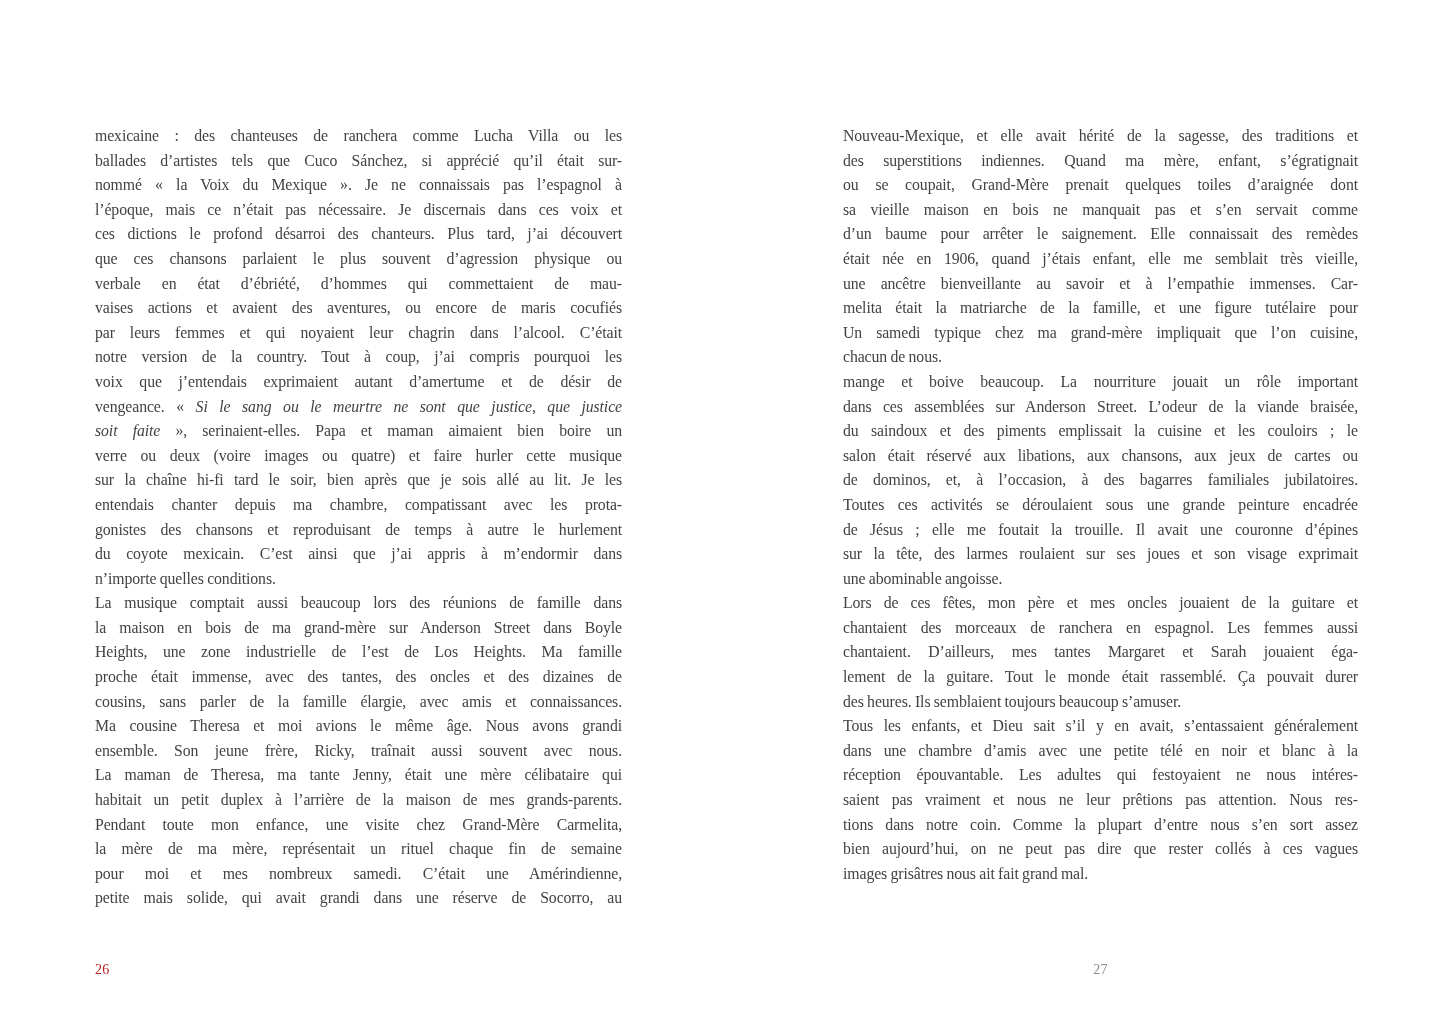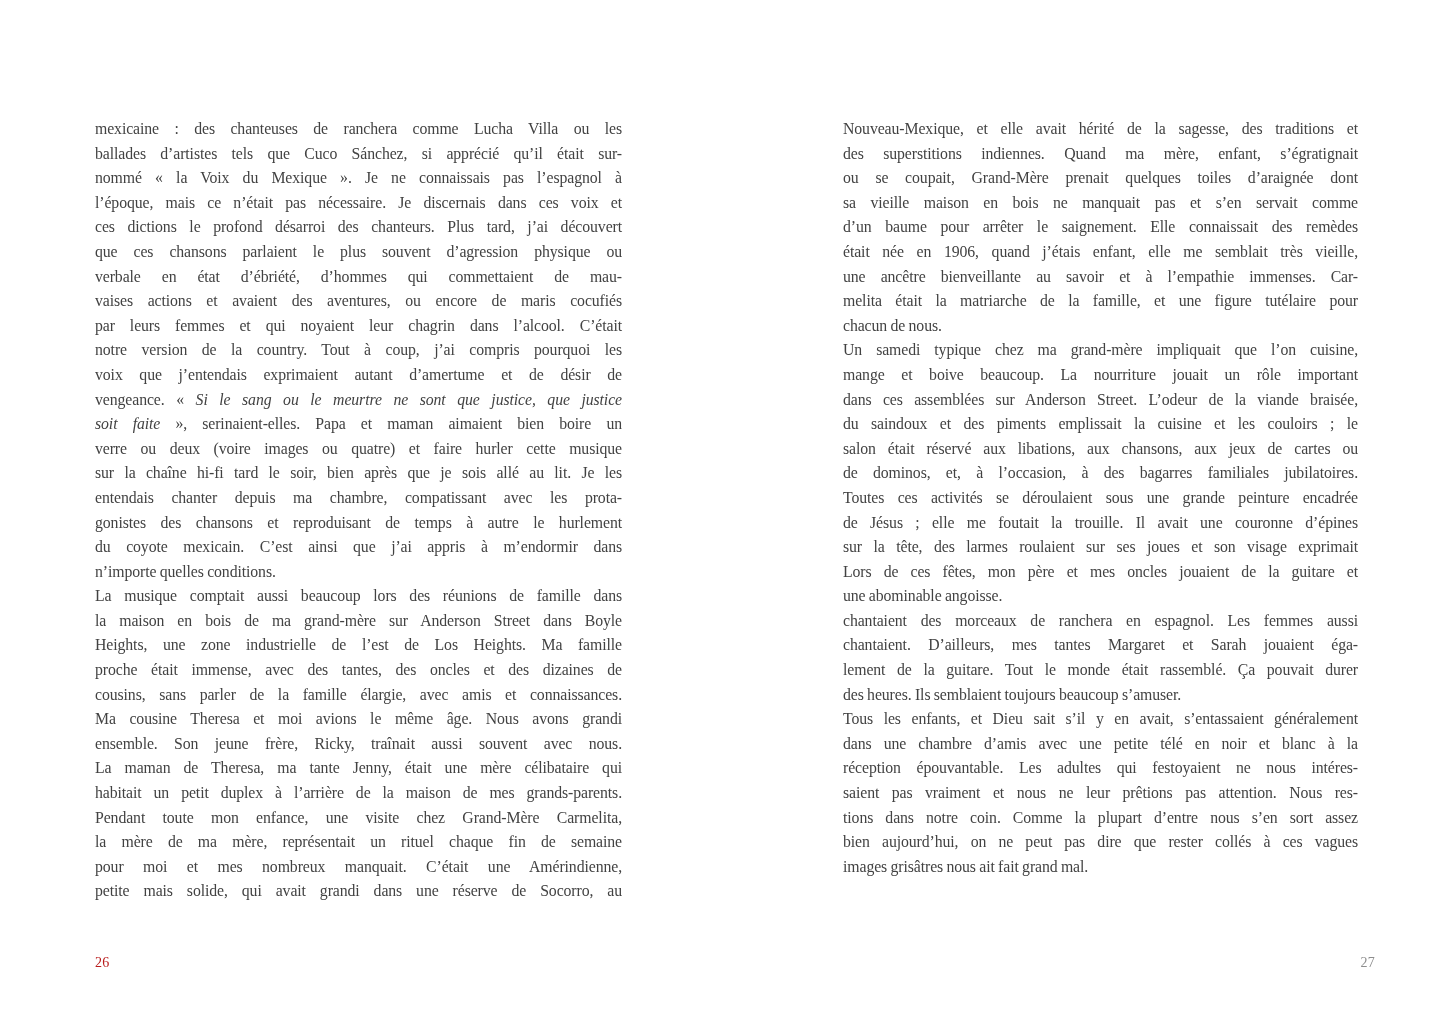--- a/index.html
+++ b/index.html
@@ -11,20 +11,21 @@
     width: 1445px;
     height: 1012px;
     position: relative;
     overflow: hidden;
     font-family: "Liberation Serif", "DejaVu Serif", serif;
   }
   .spread {
     position: absolute;
     inset: 0;
     background: #ffffff;
+    margin-top: 7px;
   }
   .page {
     position: absolute;
     top: 0;
     height: 1012px;
   }
   .page-left  { left: 0;   width: 722px; }
   .page-right { left: 722px; width: 723px; }
 
   .text-block {
@@ -51,21 +52,21 @@
   .italic { font-style: italic; }
 
   .page-number {
     position: absolute;
     top: 955px;
     font-size: 14px;
     color: #8d8d8d;
     letter-spacing: 0.3px;
   }
   .page-left  .page-number { left: 95px; }
-  .page-right .page-number { left: 138px; width: 515px; text-align: right; }
+  .page-right .page-number { left: 121px; width: 515px; text-align: center; }
 </style>
 </head>
 <body>
 
 <div class="spread">
 
   <section class="page page-left">
     <div class="text-block" style="color: rgb(66, 66, 66);">
         <div class="line"><span>mexicaine : des chanteuses de ranchera comme Lucha Villa ou les</span></div>
         <div class="line"><span>ballades d’artistes tels que Cuco Sánchez, si apprécié qu’il était sur-</span></div>
@@ -90,48 +91,48 @@
         <div class="line"><span>la maison en bois de ma grand-mère sur Anderson Street dans Boyle</span></div>
         <div class="line"><span>Heights, une zone industrielle de l’est de Los Heights. Ma famille</span></div>
         <div class="line"><span>proche était immense, avec des tantes, des oncles et des dizaines de</span></div>
         <div class="line"><span>cousins, sans parler de la famille élargie, avec amis et connaissances.</span></div>
         <div class="line"><span>Ma cousine Theresa et moi avions le même âge. Nous avons grandi</span></div>
         <div class="line"><span>ensemble. Son jeune frère, Ricky, traînait aussi souvent avec nous.</span></div>
         <div class="line"><span>La maman de Theresa, ma tante Jenny, était une mère célibataire qui</span></div>
         <div class="line"><span>habitait un petit duplex à l’arrière de la maison de mes grands-parents.</span></div>
         <div class="line"><span>Pendant toute mon enfance, une visite chez Grand-Mère Carmelita,</span></div>
         <div class="line"><span>la mère de ma mère, représentait un rituel chaque fin de semaine</span></div>
-        <div class="line"><span>pour moi et mes nombreux manquait. C’était une Amérindienne,</span></div>
+        <div class="line"><span>pour moi et mes nombreux samedi. C’était une Amérindienne,</span></div>
         <div class="line"><span>petite mais solide, qui avait grandi dans une réserve de Socorro, au</span></div>
       </div>
     <div class="page-number" style="color: #b91c1c;">26</div>
   </section>
 
   <section class="page page-right">
     <div class="text-block" style="color: rgb(66, 66, 66);">
         <div class="line"><span>Nouveau-Mexique, et elle avait hérité de la sagesse, des traditions et</span></div>
         <div class="line"><span>des superstitions indiennes. Quand ma mère, enfant, s’égratignait</span></div>
         <div class="line"><span>ou se coupait, Grand-Mère prenait quelques toiles d’araignée dont</span></div>
         <div class="line"><span>sa vieille maison en bois ne manquait pas et s’en servait comme</span></div>
         <div class="line"><span>d’un baume pour arrêter le saignement. Elle connaissait des remèdes</span></div>
         <div class="line"><span>était née en 1906, quand j’étais enfant, elle me semblait très vieille,</span></div>
         <div class="line"><span>une ancêtre bienveillante au savoir et à l’empathie immenses. Car-</span></div>
         <div class="line"><span>melita était la matriarche de la famille, et une figure tutélaire pour</span></div>
+        <div class="line"><span>Un samedi typique chez ma grand-mère impliquait que l’on cuisine,</span></div>
         <div class="line no-justify"><span>chacun de nous.</span></div>
-        <div class="line"><span>Un samedi typique chez ma grand-mère impliquait que l’on cuisine,</span></div>
         <div class="line"><span>mange et boive beaucoup. La nourriture jouait un rôle important</span></div>
         <div class="line"><span>dans ces assemblées sur Anderson Street. L’odeur de la viande braisée,</span></div>
         <div class="line"><span>du saindoux et des piments emplissait la cuisine et les couloirs ; le</span></div>
         <div class="line"><span>salon était réservé aux libations, aux chansons, aux jeux de cartes ou</span></div>
         <div class="line"><span>de dominos, et, à l’occasion, à des bagarres familiales jubilatoires.</span></div>
         <div class="line"><span>Toutes ces activités se déroulaient sous une grande peinture encadrée</span></div>
         <div class="line"><span>de Jésus ; elle me foutait la trouille. Il avait une couronne d’épines</span></div>
         <div class="line"><span>sur la tête, des larmes roulaient sur ses joues et son visage exprimait</span></div>
+        <div class="line no-justify"><span>une abominable angoisse.</span></div>
         <div class="line"><span>Lors de ces fêtes, mon père et mes oncles jouaient de la guitare et</span></div>
-        <div class="line no-justify"><span>une abominable angoisse.</span></div>
         <div class="line"><span>chantaient des morceaux de ranchera en espagnol. Les femmes aussi</span></div>
         <div class="line"><span>chantaient. D’ailleurs, mes tantes Margaret et Sarah jouaient éga-</span></div>
         <div class="line"><span>lement de la guitare. Tout le monde était rassemblé. Ça pouvait durer</span></div>
         <div class="line no-justify"><span>des heures. Ils semblaient toujours beaucoup s’amuser.</span></div>
         <div class="line"><span>Tous les enfants, et Dieu sait s’il y en avait, s’entassaient généralement</span></div>
         <div class="line"><span>dans une chambre d’amis avec une petite télé en noir et blanc à la</span></div>
         <div class="line"><span>réception épouvantable. Les adultes qui festoyaient ne nous intéres-</span></div>
         <div class="line"><span>saient pas vraiment et nous ne leur prêtions pas attention. Nous res-</span></div>
         <div class="line"><span>tions dans notre coin. Comme la plupart d’entre nous s’en sort assez</span></div>
         <div class="line"><span>bien aujourd’hui, on ne peut pas dire que rester collés à ces vagues</span></div>

